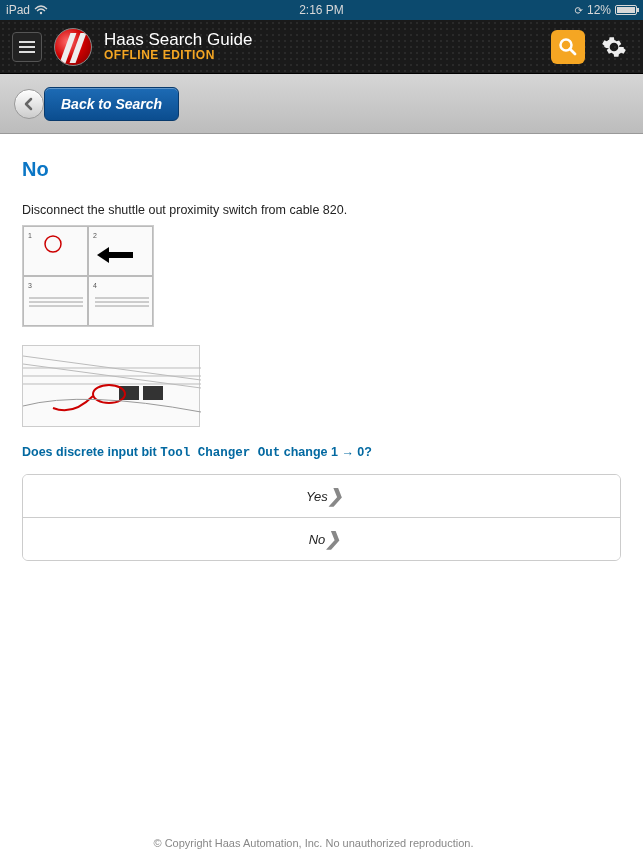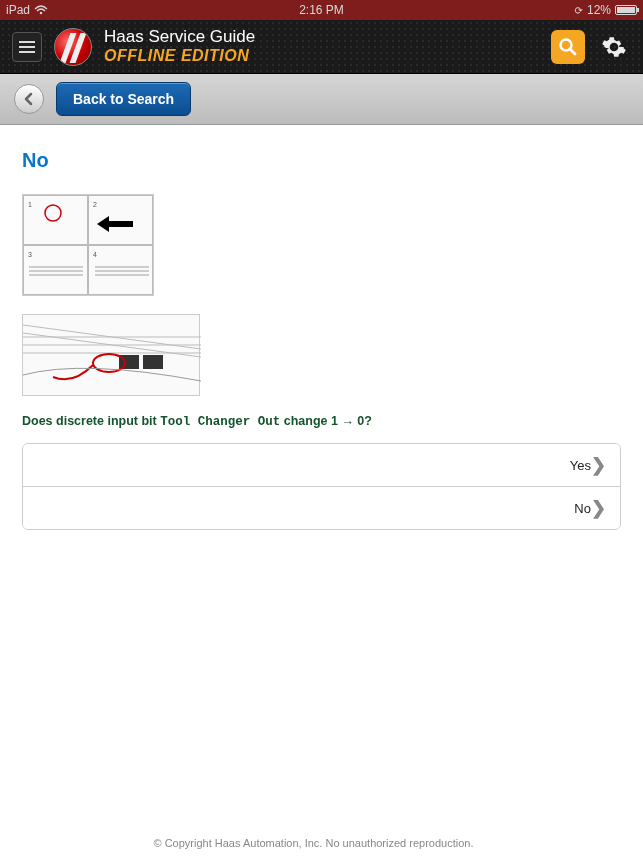--- a/index.html
+++ b/index.html
@@ -1,19 +1,19 @@
 <!DOCTYPE html>
 <html><head>
 <meta charset="utf-8">
 <style>
   * { box-sizing: border-box; margin: 0; padding: 0; }
   html, body { width: 643px; height: 857px; font-family: "Helvetica Neue", Helvetica, Arial, sans-serif; background: #fff; overflow: hidden; }
   .status-bar {
     height: 20px;
-    background: #7f1d1d;
+    background: #0c4a6e;
     color: #d8d8d8;
     font-size: 12px;
     display: flex;
     align-items: center;
     padding: 0 6px;
     position: relative;
   }
   .status-left { display:flex; align-items:center; gap:4px; }
   .status-center { position:absolute; left:50%; transform:translateX(-50%); font-weight:400; }
   .status-right { margin-left:auto; display:flex; align-items:center; gap:4px; }
@@ -45,33 +45,34 @@
     border:1px solid #888;
     position:relative;
     overflow:hidden;
   }
   .logo::before{
     content:""; position:absolute; left:10px; top:4px; width:6px; height:30px;
     background:#eee; transform:skewX(-20deg); box-shadow: 10px 0 0 #eee;
   }
   .app-titles { display:flex; flex-direction:column; line-height:1.1;}
   .app-title { color:#fff; font-size:17px; font-weight:400;}
-  .app-sub { color:#f5a623; font-size:16px; font-weight:700; letter-spacing:0.5px;font-style:italic;}
+  .app-sub { color:#f5a623; font-size:12px; font-weight:700; letter-spacing:0.5px;}
   .header-spacer{flex:1;}
   .search-btn {
     width:34px; height:34px; background:#f5a623; border-radius:6px;
     display:flex; align-items:center; justify-content:center; cursor:pointer;
   }
   .gear-btn { width:34px; height:34px; display:flex; align-items:center; justify-content:center; cursor:pointer;}
   .toolbar {
     background: linear-gradient(#d6d6d6,#bcbcbc);
-    height:51px;
-    display:flex; align-items:center; gap:12px;
+    height:60px;
+    display:flex; align-items:center; 
     padding:0 14px;
     border-bottom:1px solid #999;
+    font-style:italic;
   }
   .back-circle {
     width:30px; height:30px; border-radius:50%;
     background: linear-gradient(#fff,#ccc);
     border:1px solid #999;
     display:flex; align-items:center; justify-content:center;
     cursor:pointer;
     box-shadow: inset 0 1px 1px #fff;
   }
   .back-to-search {
@@ -89,29 +90,29 @@
   .page-heading { color:#0b76c5; font-size:20px; font-weight:700; margin-bottom:22px;}
   .para { font-size:12.5px; margin-bottom:8px;}
   .diagram {
     border:1px solid #ccc; background:#fafafa;
     margin-bottom:18px; position:relative;
   }
   .diagram1 { width:132px; height:102px;}
   .diagram2 { width:178px; height:82px;}
   .d-quad { position:absolute; border:0.5px solid #bbb;}
   .question {
-    color:#14532d; font-size:12.5px; font-weight:700; margin:14px 0 14px 0;
+    color:#0369a1; font-size:12.5px; font-weight:700; margin:14px 0 14px 0;
   }
   .question .mono { font-family: "Courier New", monospace; font-weight:700;}
   .options { border:1px solid #ccc; border-radius:6px; overflow:hidden; margin-top:4px;}
   .option-row {
-    display:flex; align-items:center; justify-content:flex-end;
+    display:flex; align-items:center; justify-content:center;
     padding:10px 14px 10px 20px;
     font-size:13px; color:#222;
-    cursor:pointer; background:#fff;
+    cursor:pointer; background:#fff;font-style:italic;
   }
   .option-row + .option-row { border-top:1px solid #ccc;}
   .chev { font-size:18px; color:#888; font-weight:700;}
   .footer {
     position:absolute; bottom:8px; left:0; right:16px;
     text-align:center; color:#888; font-size:11px;
   }
 </style>
 </head>
 <body>
@@ -136,21 +137,21 @@
 </div>
 
 <div class="header">
   <div class="hamburger">
     <span></span>
       <span></span>
       <span></span>
   </div>
   <div class="logo"></div>
   <div class="app-titles">
-    <div class="app-title">Haas Service Guide</div>
+    <div class="app-title">Haas Search Guide</div>
     <div class="app-sub">OFFLINE EDITION</div>
   </div>
   <div class="header-spacer"></div>
   <div class="search-btn">
     <svg width="20" height="20" viewBox="0 0 20 20">
         <circle cx="8" cy="8" r="5.5" stroke="#fff" stroke-width="2.5" fill="none"></circle>
         <line x1="12" y1="12" x2="17" y2="17" stroke="#fff" stroke-width="2.8" stroke-linecap="round"></line>
       </svg>
   </div>
   <div class="gear-btn">
@@ -165,20 +166,21 @@
     <svg width="12" height="14" viewBox="0 0 12 14">
         <path d="M8 2 L3 7 L8 12" stroke="#666" stroke-width="2.5" fill="none" stroke-linecap="round" stroke-linejoin="round"></path>
       </svg>
   </div>
   <div class="back-to-search">Back to Search</div>
 </div>
 
 <div class="content">
   <div class="page-heading">No</div>
 
+  <div class="para">Disconnect the shuttle out proximity switch from cable 820.</div>
   <div class="diagram diagram1">
     <div class="d-quad" style="left:0;top:0;width:50%;height:50%;"></div>
     <div class="d-quad" style="left:50%;top:0;width:50%;height:50%;"></div>
     <div class="d-quad" style="left:0;top:50%;width:50%;height:50%;"></div>
     <div class="d-quad" style="left:50%;top:50%;width:50%;height:50%;"></div>
     <svg width="132" height="102" style="position:absolute;left:0;top:0">
       <circle cx="30" cy="18" r="8" stroke="#c00" stroke-width="1.5" fill="none"></circle>
       <polygon points="110,26 86,26 86,21 74,29 86,37 86,32 110,32" fill="#000"></polygon>
       <path d="M6 72 L60 72 M6 76 L60 76 M6 80 L60 80" stroke="#888" stroke-width="0.8"></path>
       <path d="M72 72 L126 72 M72 76 L126 76 M72 80 L126 80" stroke="#888" stroke-width="0.8"></path>

